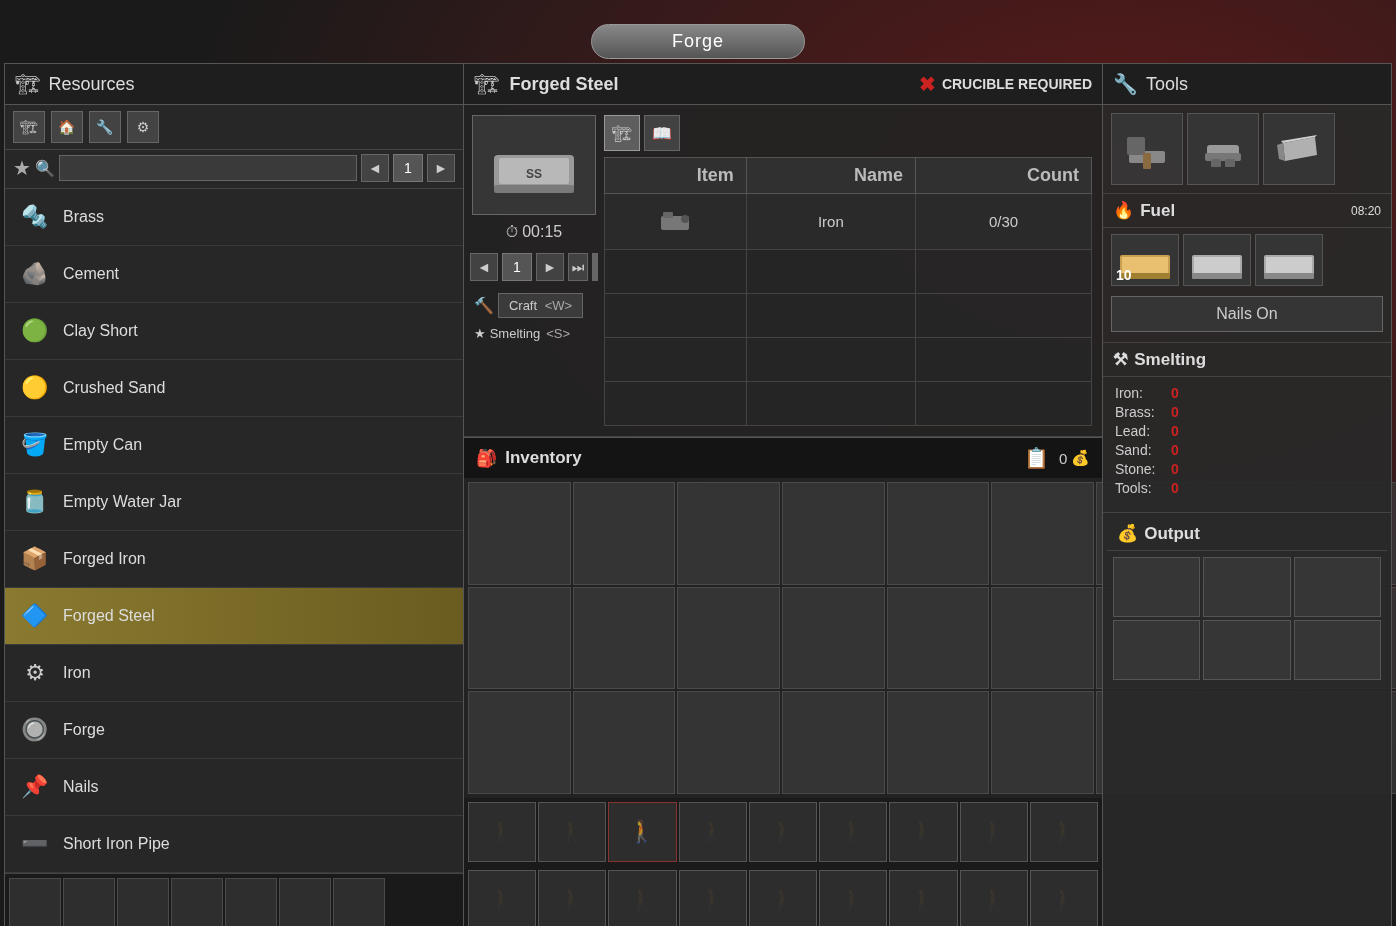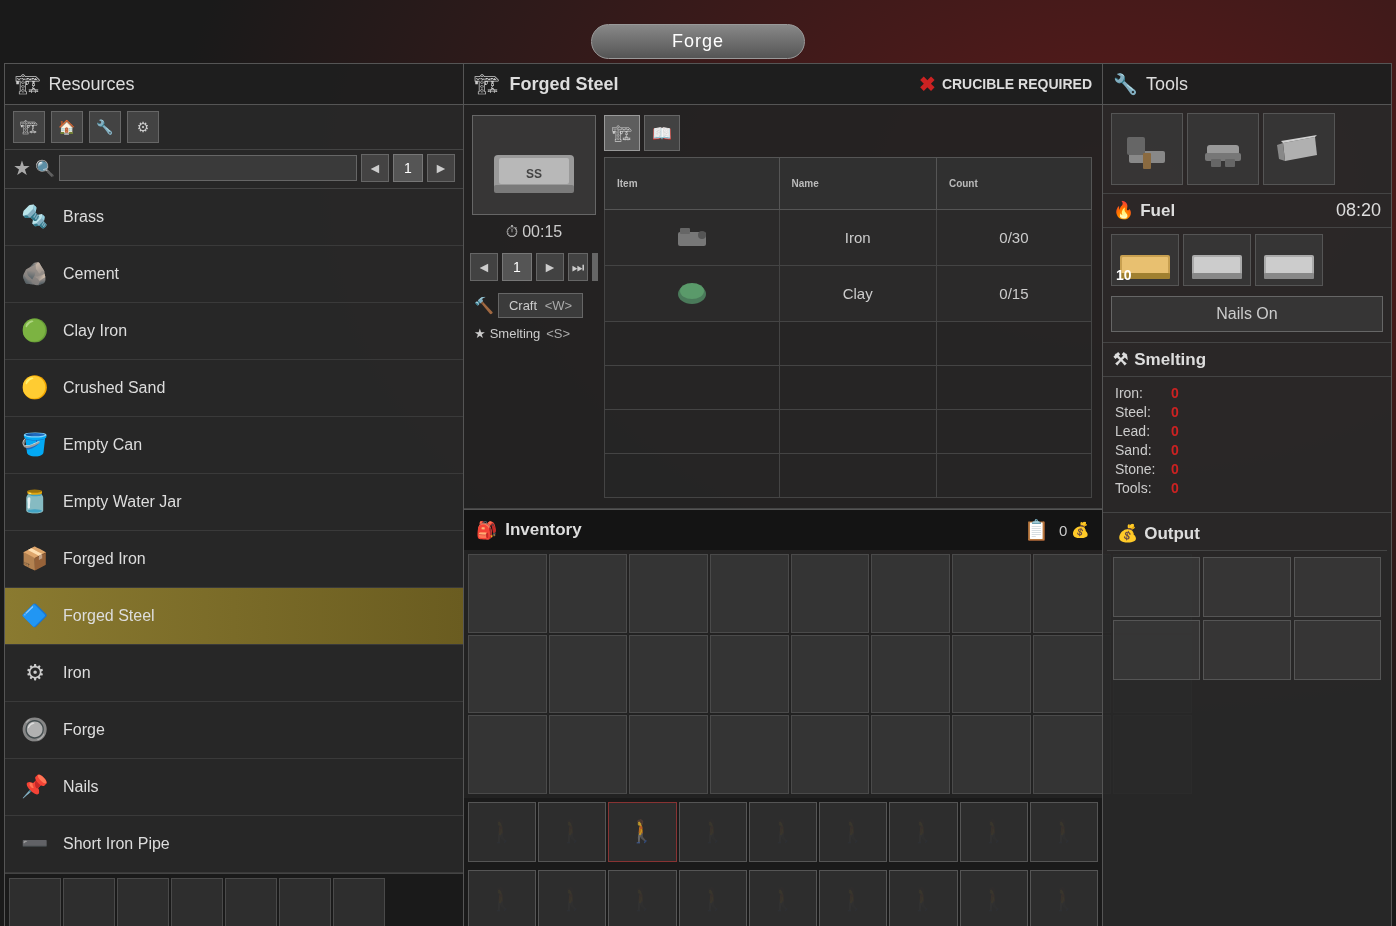--- a/index.html
+++ b/index.html
@@ -336,23 +336,23 @@
       flex: 1;
     }
 
     .ingredients-table table {
       width: 100%;
       border-collapse: collapse;
     }
 
     .ingredients-table th {
       background: rgba(50,50,50,0.9);
-      padding: 20px 12px;
-      text-align: left;
-      font-size: 10px;
+      padding: 7px 12px;
+      text-align: right;
+      font-size: 18px;
       color: #bbb;
       border: 1px solid #555;
     }
 
     .ingredients-table td {
       padding: 8px 12px;
       text-align: center;
       border: 1px solid #444;
       font-size: 15px;
       color: #ccc;
@@ -488,21 +488,21 @@
     .section-title {
       display: flex;
       align-items: center;
       gap: 6px;
       font-size: 17px;
       font-weight: bold;
       color: #ddd;
     }
 
     .fuel-time {
-      font-size: 18px;
+      font-size: 12px;
       color: #ddd;
     }
 
     .fuel-items-row {
       display: flex;
       gap: 4px;
       padding: 6px 8px;
       align-items: flex-end;
     }
 
@@ -646,21 +646,21 @@
         <div class="resource-item">
           <div class="resource-icon">🔩</div>
           <span class="resource-name">Brass</span>
         </div>
         <div class="resource-item">
           <div class="resource-icon">🪨</div>
           <span class="resource-name">Cement</span>
         </div>
         <div class="resource-item">
           <div class="resource-icon">🟢</div>
-          <span class="resource-name">Clay Iron</span>
+          <span class="resource-name">Clay Short</span>
         </div>
         <div class="resource-item">
           <div class="resource-icon">🟡</div>
           <span class="resource-name">Crushed Sand</span>
         </div>
         <div class="resource-item">
           <div class="resource-icon">🪣</div>
           <span class="resource-name">Empty Can</span>
         </div>
         <div class="resource-item">
@@ -771,30 +771,20 @@
                   <td>
                     <svg width="36" height="36" viewBox="0 0 36 36">
                       <rect x="4" y="14" width="28" height="14" rx="2" fill="#777"></rect>
                       <rect x="6" y="10" width="10" height="6" rx="1" fill="#666"></rect>
                       <circle cx="28" cy="17" r="4" fill="#555"></circle>
                     </svg>
                   </td>
                   <td>Iron</td>
                   <td>0/30</td>
                 </tr>
-                <tr class="ingredient-row">
-                  <td>
-                    <svg width="36" height="36" viewBox="0 0 36 36">
-                      <ellipse cx="18" cy="20" rx="14" ry="10" fill="#4a7a5a"></ellipse>
-                      <ellipse cx="18" cy="17" rx="12" ry="8" fill="#5a9a6a"></ellipse>
-                    </svg>
-                  </td>
-                  <td>Clay</td>
-                  <td>0/15</td>
-                </tr>
                 <tr class="empty-row">
                     <td></td>
                     <td></td>
                     <td></td>
                   </tr>
                 <tr class="empty-row">
                     <td></td>
                     <td></td>
                     <td></td>
                   </tr>
@@ -994,21 +984,21 @@
             <span>⚒</span>
             <span>Smelting</span>
           </div>
         </div>
         <div class="smelting-values">
           <div class="smelting-row">
             <span class="smelting-label">Iron:</span>
             <span class="smelting-value-red">0</span>
           </div>
           <div class="smelting-row">
-            <span class="smelting-label">Steel:</span>
+            <span class="smelting-label">Brass:</span>
             <span class="smelting-value-red">0</span>
           </div>
           <div class="smelting-row">
             <span class="smelting-label">Lead:</span>
             <span class="smelting-value-red">0</span>
           </div>
           <div class="smelting-row">
             <span class="smelting-label">Sand:</span>
             <span class="smelting-value-red">0</span>
           </div>

